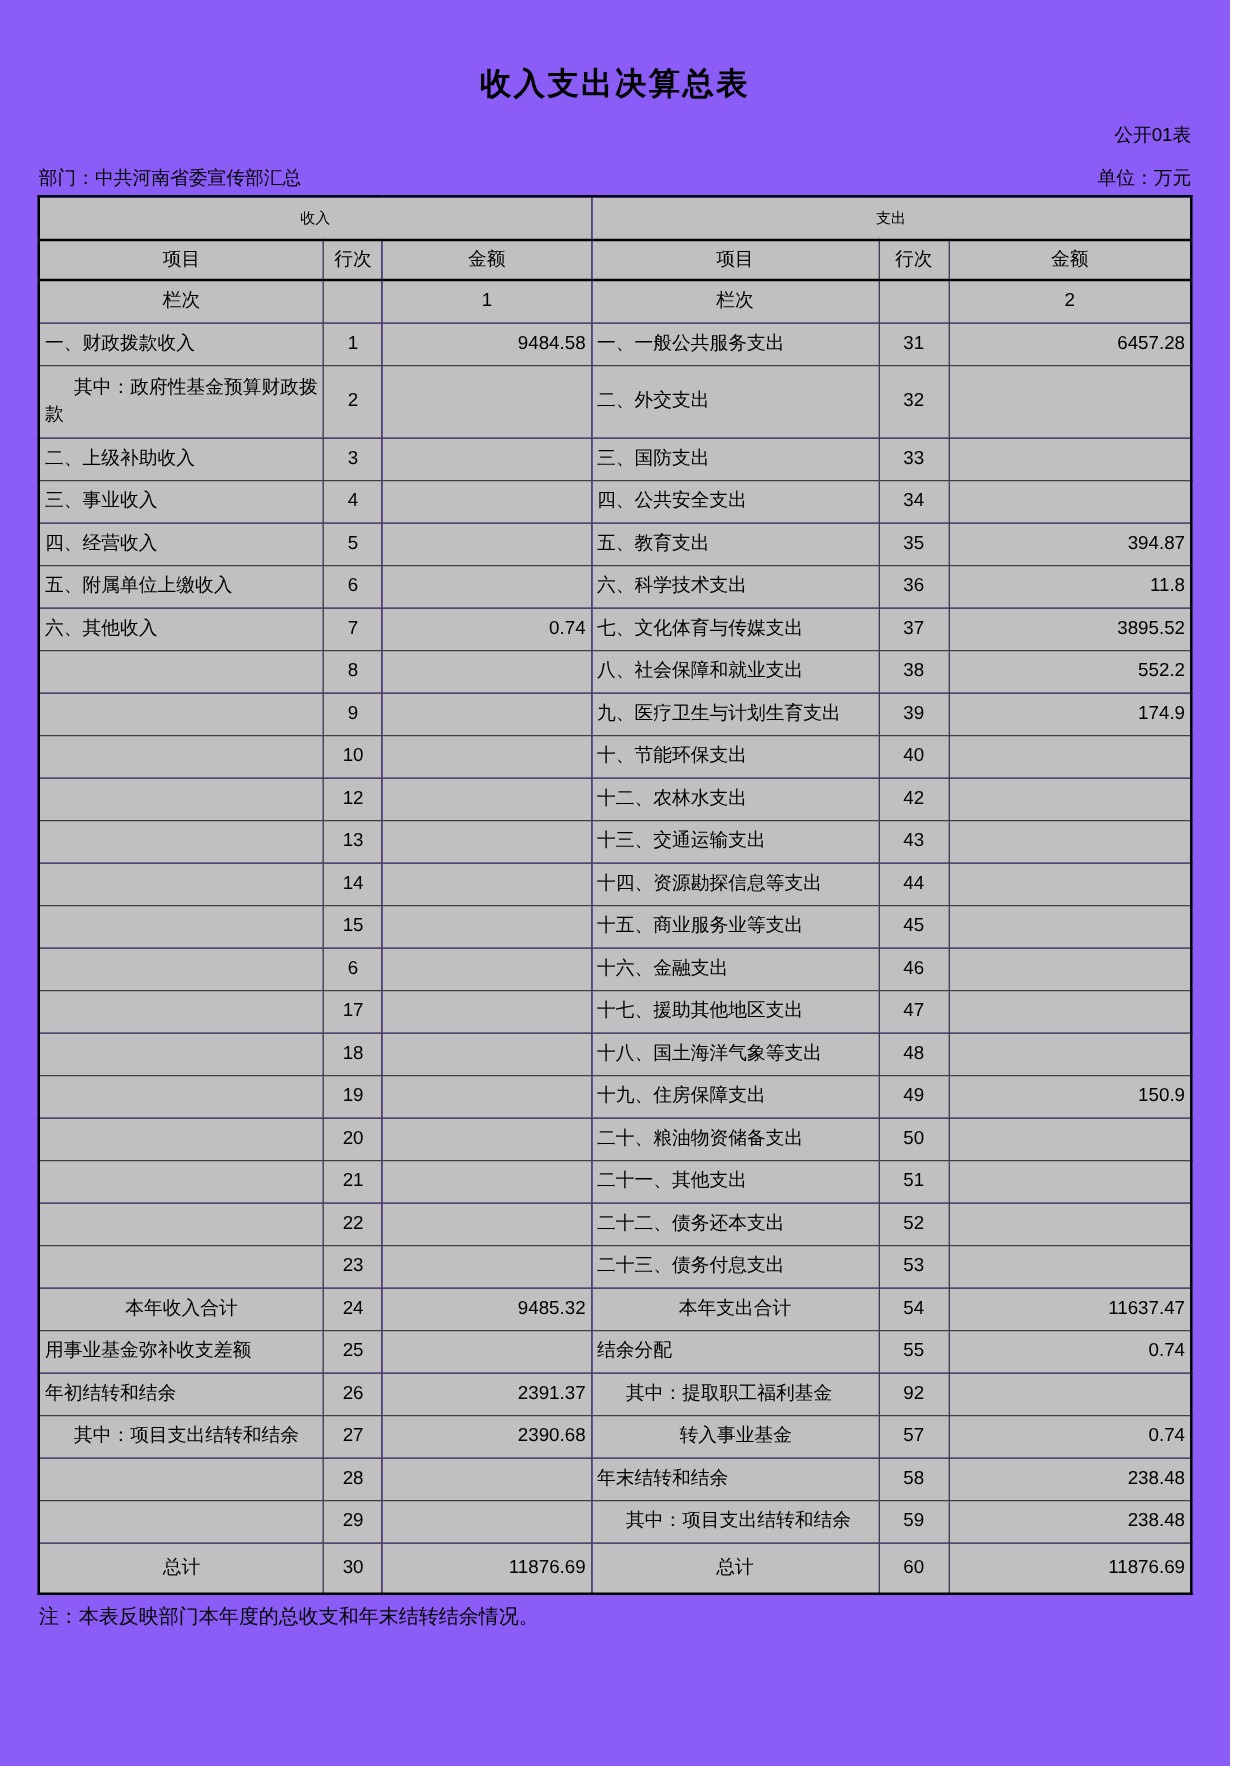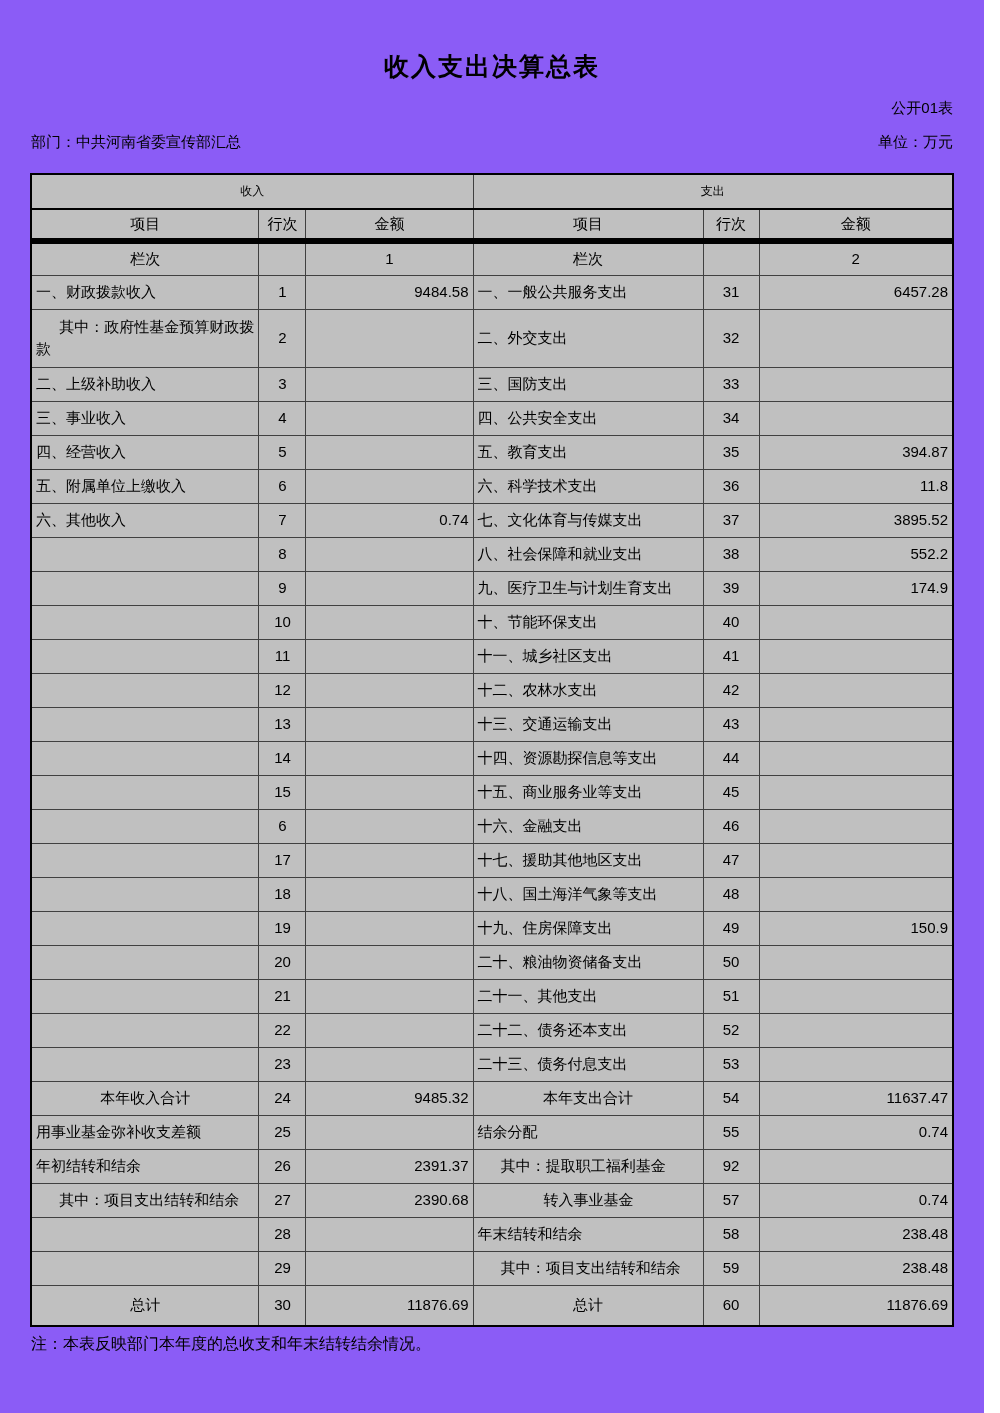--- a/index.html
+++ b/index.html
@@ -10,35 +10,35 @@
     color: #000000; position: relative; overflow: hidden;
   }
   .title {
     padding-top: 50px; text-align: center;
     font-size: 25px; font-weight: bold; letter-spacing: 2px;
   }
   .code-line {
     width: 922px; margin: 16px auto 0; text-align: right; font-size: 15px;
   }
   .meta-line {
-    width: 922px; margin: 15px auto 21px; display: flex;
+    width: 922px; margin: 15px auto 4px; display: flex;
     justify-content: space-between; font-size: 15px;
   }
   table.main {
     width: 922px; margin: 0 auto; border-collapse: collapse;
     table-layout: fixed; font-size: 15px; border: 2px solid #000000;
   }
   table.main th, table.main td {
     border: 1px solid #404040; background: #c0c0c0;
     height: 34px; padding: 0 4px; font-weight: normal;
     line-height: 1.45; overflow: hidden;
   }
   thead th { text-align: center; }
   tr.sec-hdr th { height: 35px; border-bottom: 2px solid #000000; font-size: 12px; }
-  tr.col-hdr th { height: 32px; border-bottom: 6px solid #000000; }
+  tr.col-hdr th { height: 32px; border-bottom: 2px solid #000000; }
   tr.num-hdr th { height: 34px; }
   td.c-item { text-align: left; padding-left: 5px; }
   td.c-line { text-align: center; }
   td.c-amt  { background: #ffffff; text-align: right; padding-right: 5px; }
   td.sub1 { text-indent: 1.55em; }
   td.sub2 { text-indent: 4.4em; }
   td.total { text-align: center; font-weight: bold; padding-left: 0; }
   tr.tall td { height: 58px; }
   tbody tr:last-child td { height: 41px; }
   .note {
@@ -168,28 +168,20 @@
         <tr>
     <td class="c-item"></td>
     <td class="c-line">10</td>
     <td class="c-amt"></td>
     <td class="c-item">十、节能环保支出</td>
     <td class="c-line">40</td>
     <td class="c-amt"></td>
   </tr>
         <tr>
     <td class="c-item"></td>
-    <td class="c-line">11</td>
-    <td class="c-amt"></td>
-    <td class="c-item">十一、城乡社区支出</td>
-    <td class="c-line">41</td>
-    <td class="c-amt"></td>
-  </tr>
-        <tr>
-    <td class="c-item"></td>
     <td class="c-line">12</td>
     <td class="c-amt"></td>
     <td class="c-item">十二、农林水支出</td>
     <td class="c-line">42</td>
     <td class="c-amt"></td>
   </tr>
         <tr>
     <td class="c-item"></td>
     <td class="c-line">13</td>
     <td class="c-amt"></td>

